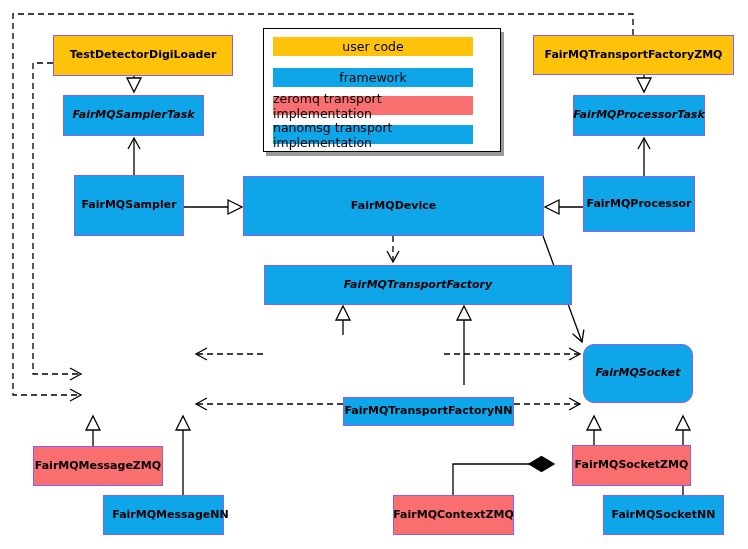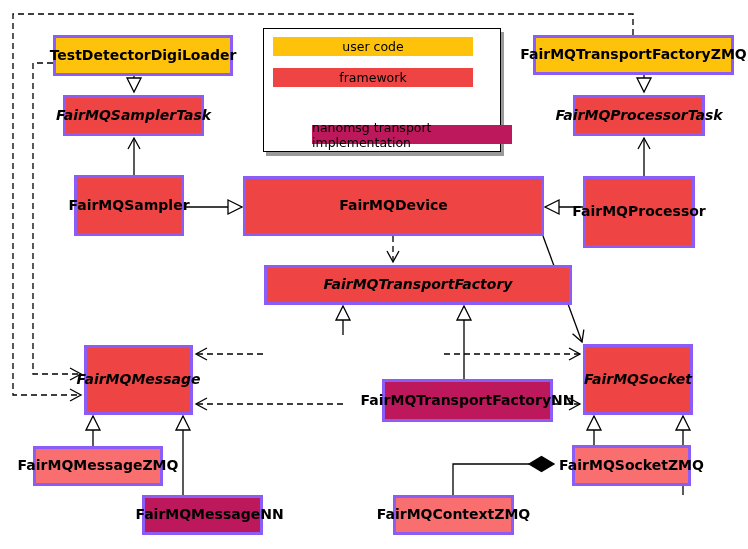--- a/index.html
+++ b/index.html
@@ -7,30 +7,30 @@
     position:relative;
     width:748px;height:549px;
     background:#fff;
     font-family:"DejaVu Sans","Liberation Sans",sans-serif;
     overflow:hidden;
   }
   .wires{position:absolute;left:0;top:0;width:748px;height:549px;z-index:1;}
   .node{
     position:absolute;z-index:2;
     box-sizing:border-box;
-    border:3px solid #8b5cf6;
+    border:1px solid #8b5cf6;
     display:flex;align-items:center;justify-content:center;
-    font-size:14px;font-weight:bold;color:#000;
+    font-size:11px;font-weight:bold;color:#000;
     text-align:center;line-height:1.1;
   }
   .abstract{font-style:italic;}
   .c-user{background:#FFC20A;}
-  .c-framework{background:#ef4444;}
+  .c-framework{background:#0ea5e9;}
   .c-zmq{background:#F96F6F;}
-  .c-nn{background:#be185d;margin-left:39px;}
+  .c-nn{background:#0ea5e9;}
   .legend{
     position:absolute;z-index:2;
     left:263px;top:28px;width:238px;height:124px;
     box-sizing:border-box;
     background:#fff;border:1.5px solid #000;
     box-shadow:3px 4px 0 #9a9a9a;
   }
   .legend-bar{
     position:absolute;left:9px;width:200px;height:19px;
     display:flex;align-items:center;justify-content:center;
@@ -78,32 +78,33 @@
       <line x1="514" y1="404" x2="580" y2="404" marker-end="url(#vee)"></line>
     </g>
 
     <polyline points="453,495 453,464 529,464"></polyline>
     <polygon points="529,464 541.5,456.5 554,464 541.5,471.5" fill="#000" stroke="#000"></polygon>
   </svg>
 
   <div class="legend">
     <div class="legend-bar lb0 c-user">user code</div>
     <div class="legend-bar lb1 c-framework">framework</div>
+    <div class="legend-bar lb2 c-zmq">zeromq transport implementation</div>
     <div class="legend-bar lb3 c-nn">nanomsg transport implementation</div>
   </div>
 
   <div class="node c-user" style="left:53px;top:35px;width:180px;height:41px;">TestDetectorDigiLoader</div>
   <div class="node c-user" style="left:533px;top:35px;width:201px;height:40px;">FairMQTransportFactoryZMQ</div>
   <div class="node c-framework abstract" style="left:573px;top:95px;width:132px;height:41px;">FairMQProcessorTask</div>
   <div class="node c-framework abstract" style="left:63px;top:95px;width:141px;height:41px;">FairMQSamplerTask</div>
   <div class="node c-framework" style="left:74px;top:175px;width:110px;height:61px;">FairMQSampler</div>
   <div class="node c-framework" style="left:243px;top:176px;width:301px;height:60px;text-align:right;">FairMQDevice</div>
-  <div class="node c-framework" style="left:583px;top:176px;width:112px;height:72px;">FairMQProcessor</div>
+  <div class="node c-framework" style="left:583px;top:176px;width:112px;height:56px;">FairMQProcessor</div>
   <div class="node c-framework abstract" style="left:264px;top:265px;width:308px;height:40px;">FairMQTransportFactory</div>
-  <div class="node c-nn" style="left:343px;top:379px;width:171px;height:43px;">FairMQTransportFactoryNN</div>
-  <div class="node c-framework abstract" style="left:84px;top:345px;width:109px;height:70px;">FairMQMessage</div>
-  <div class="node c-framework abstract" style="left:583px;top:344px;width:110px;height:71px;">FairMQSocket</div>
+  <div class="node c-nn" style="left:343px;top:397px;width:171px;height:29px;">FairMQTransportFactoryNN</div>
+  <div class="node c-framework abstract" style="left:583px;top:344px;width:110px;height:59px;border-radius:11px;">FairMQSocket</div>
   <div class="node c-zmq" style="left:33px;top:446px;width:130px;height:40px;">FairMQMessageZMQ</div>
   <div class="node c-nn" style="left:103px;top:495px;width:121px;height:40px;padding-left:14px;">FairMQMessageNN</div>
   <div class="node c-zmq" style="left:393px;top:495px;width:121px;height:40px;">FairMQContextZMQ</div>
   <div class="node c-zmq" style="left:572px;top:445px;width:119px;height:41px;">FairMQSocketZMQ</div>
+  <div class="node c-nn" style="left:603px;top:495px;width:121px;height:40px;">FairMQSocketNN</div>
 
 </div>
 
 </body></html>

